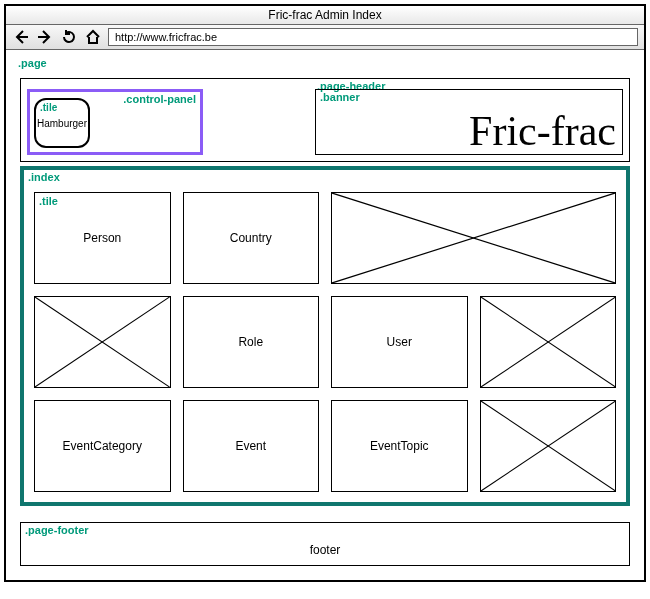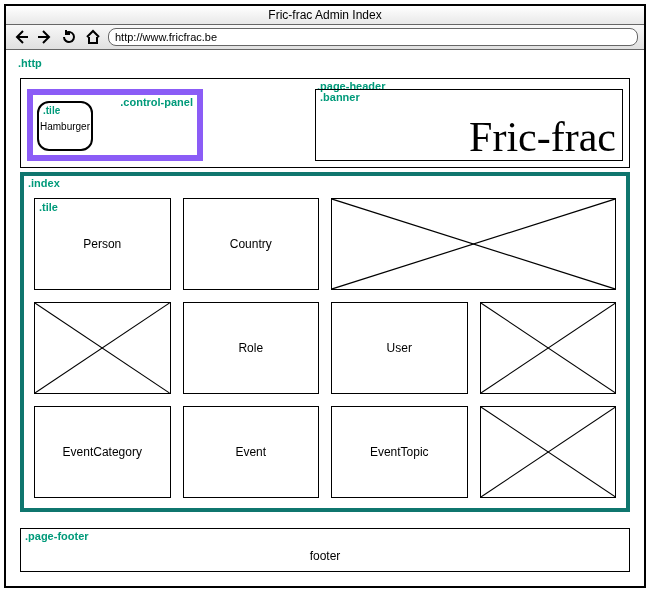--- a/index.html
+++ b/index.html
@@ -40,21 +40,21 @@
   .nav-btn svg { display:block; }
   .url-bar {
     flex: 1;
     border: 1px solid #666;
     background: #fff;
     padding: 2px 6px;
     font-size: 11px;
     height: 18px;
     display: flex;
     align-items: center;
-    border-radius: 8px;
+    border-radius: 0;
   }
   .viewport {
     padding: 8px;
   }
   .section-label {
     color: #009a7a;
     font-weight: bold;
     font-size: 11px;
     position: absolute;
     margin-top: -1px;
@@ -73,21 +73,21 @@
     align-items: stretch;
     min-height: 68px;
     gap: 6px;
     justify-content: space-between;
   }
   .page-header > .section-label.header-lbl {
     top: 2px; left: 296px;
   }
   .control-panel {
     position: relative;
-    border: 6px solid #8b5cf6;
+    border: 3px solid #8b5cf6;
     width: 176px;
     padding: 4px;
   }
   .control-panel > .section-label { top: 2px; right: 4px; left: auto; }
   .hamburger-tile {
     position: relative;
     border: 2px solid #000;
     width: 56px;
     height: 50px;
     border-radius: 12px;
@@ -185,21 +185,21 @@
       <svg width="16" height="16" viewBox="0 0 16 16" stroke="#000" fill="none" stroke-width="2">
         <path d="M2 8 L8 2 L14 8"></path>
           <path d="M4 8 V14 H12 V8"></path>
       </svg>
     </div>
     <div class="url-bar">http://www.fricfrac.be</div>
   </div>
 
   <div class="viewport">
     <div class="page">
-      <span class="section-label">.http</span>
+      <span class="section-label">.page</span>
 
       <div class="page-header">
         <span class="section-label header-lbl">.page-header</span>
 
         <div class="control-panel">
           <span class="section-label">.control-panel</span>
           <div class="hamburger-tile">
             <span class="tile-lbl">.tile</span>
             <span>Hamburger</span>
           </div>

